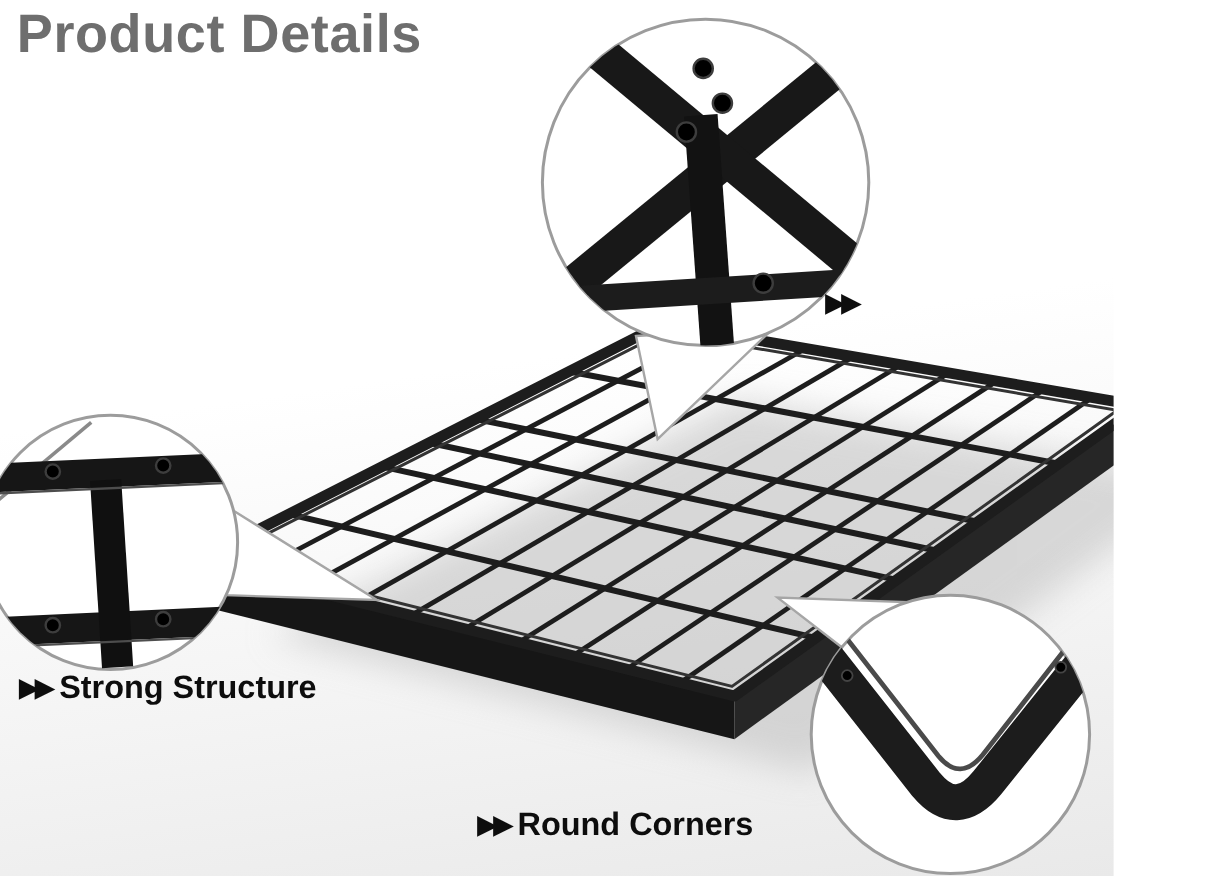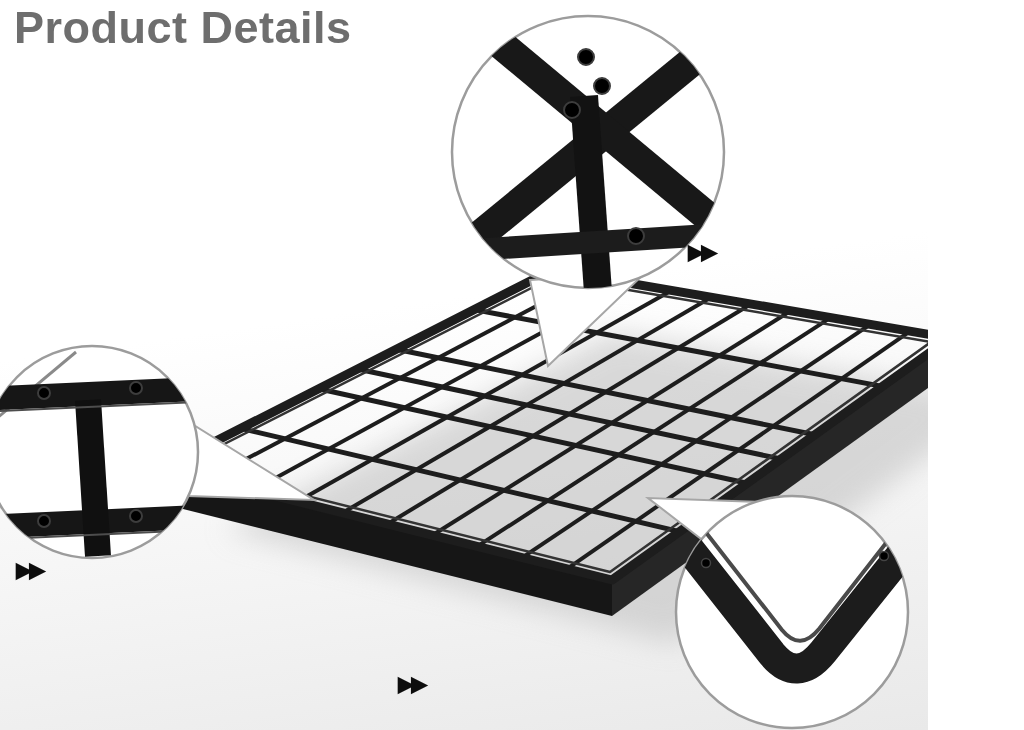--- a/index.html
+++ b/index.html
@@ -123,19 +123,21 @@
   </svg>
 
   <h1 class="page-title">Product Details</h1>
 
   <div class="feature-label label-heavy">
     <span class="arrows">▶▶</span>
   </div>
 
   <div class="feature-label label-strong">
     <span class="arrows">▶▶</span>
+    <span>Strong Structure</span>
   </div>
 
   <div class="feature-label label-round">
     <span class="arrows">▶▶</span>
+    <span>Round Corners</span>
   </div>
 
 </div>
 
 </body></html>

